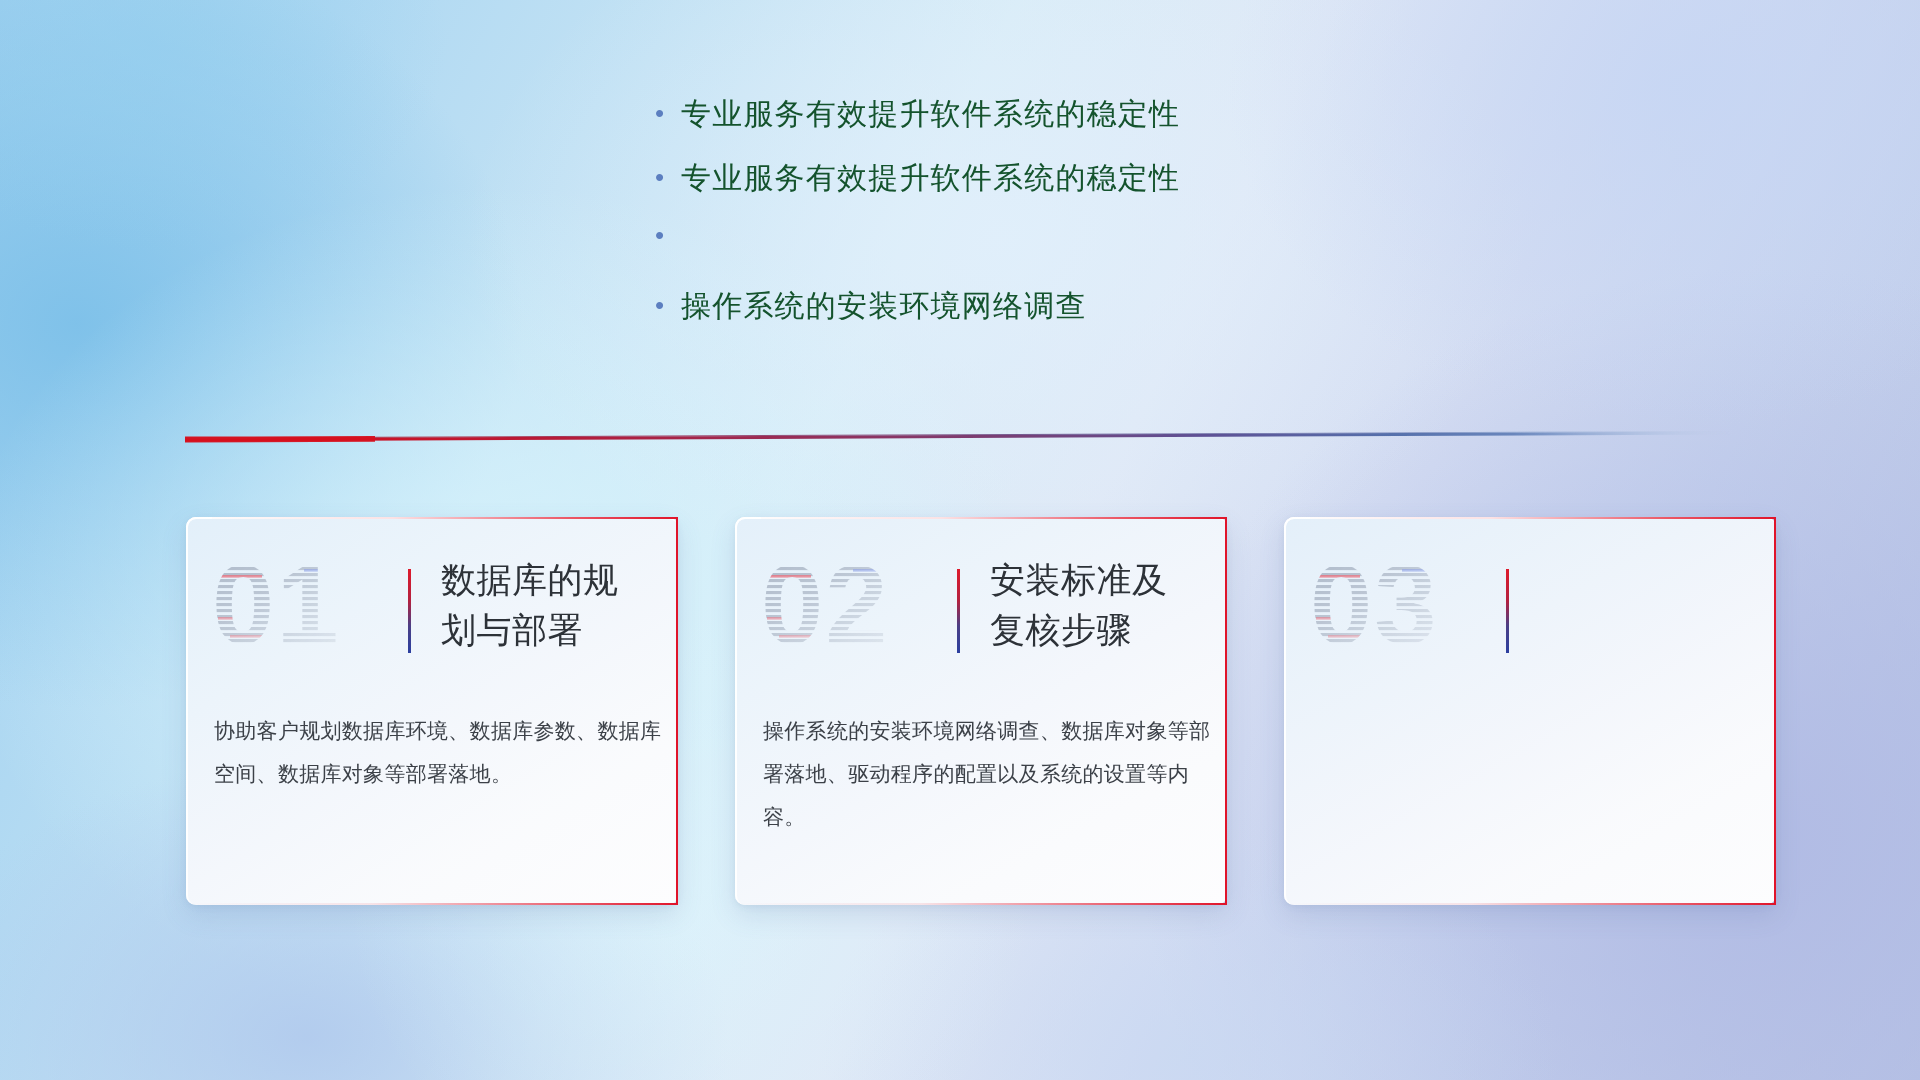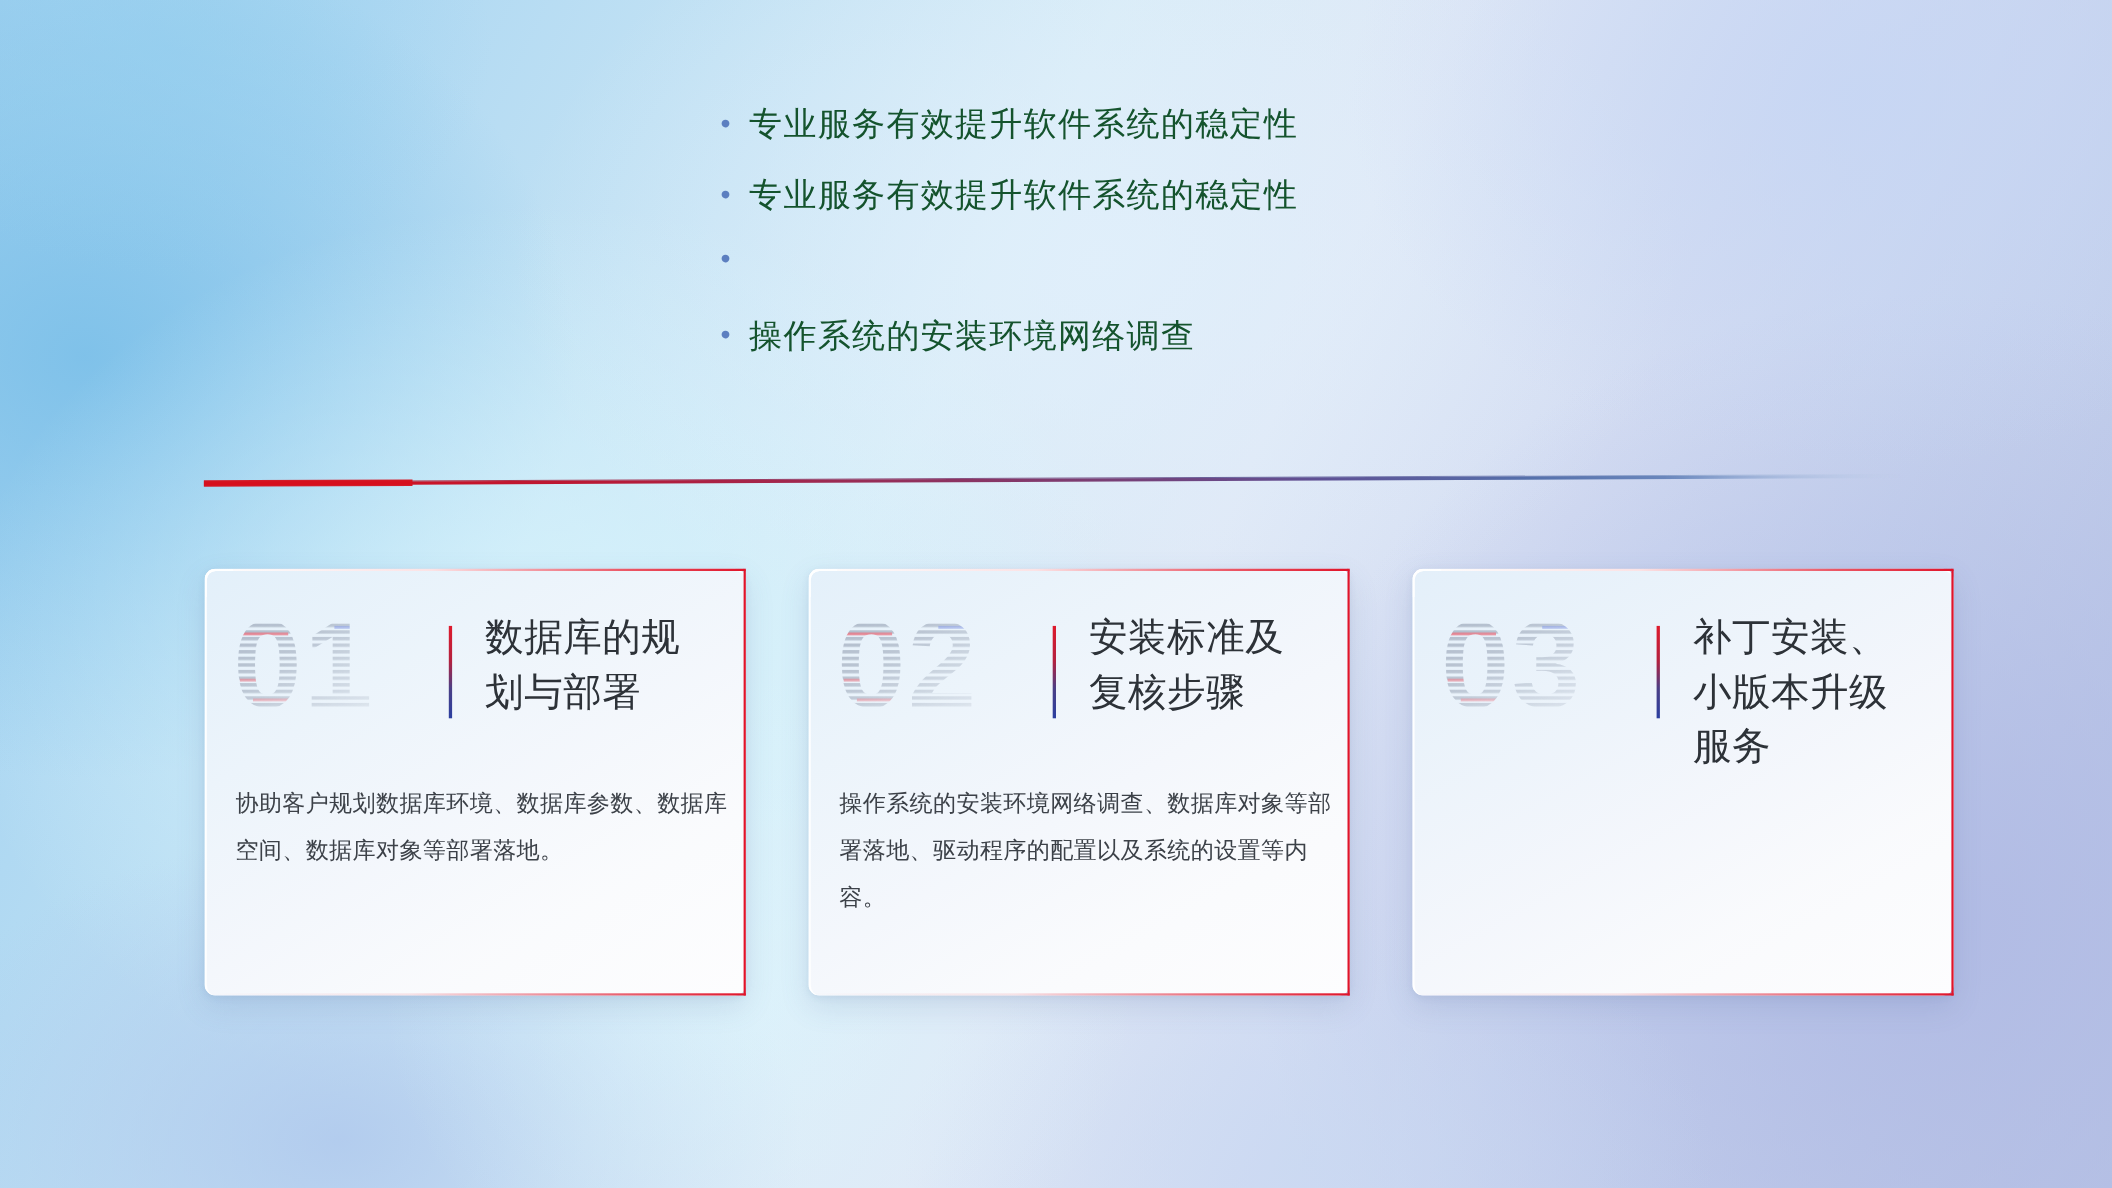--- a/index.html
+++ b/index.html
@@ -296,17 +296,16 @@
             <rect x="4" y="20" width="46" height="2.6" fill="#e8606f" opacity=".75"></rect>
             <rect x="6" y="62" width="30" height="2.6" fill="#e8606f" opacity=".6"></rect>
             <rect x="18" y="80" width="42" height="2.6" fill="#e8606f" opacity=".55"></rect>
             <rect x="60" y="44" width="26" height="2.6" fill="#6f86e0" opacity=".55"></rect>
             <rect x="92" y="14" width="34" height="2.6" fill="#6f86e0" opacity=".6"></rect>
             <rect x="84" y="92" width="44" height="2.6" fill="#e8606f" opacity=".5"></rect>
           </g>
         </svg>
       </div>
       <div class="card-sep"></div>
-      <div class="card-title">补丁安装、小版本升级服务</div>
     </div>
   </div>
 
 </div>
 
 </body></html>

